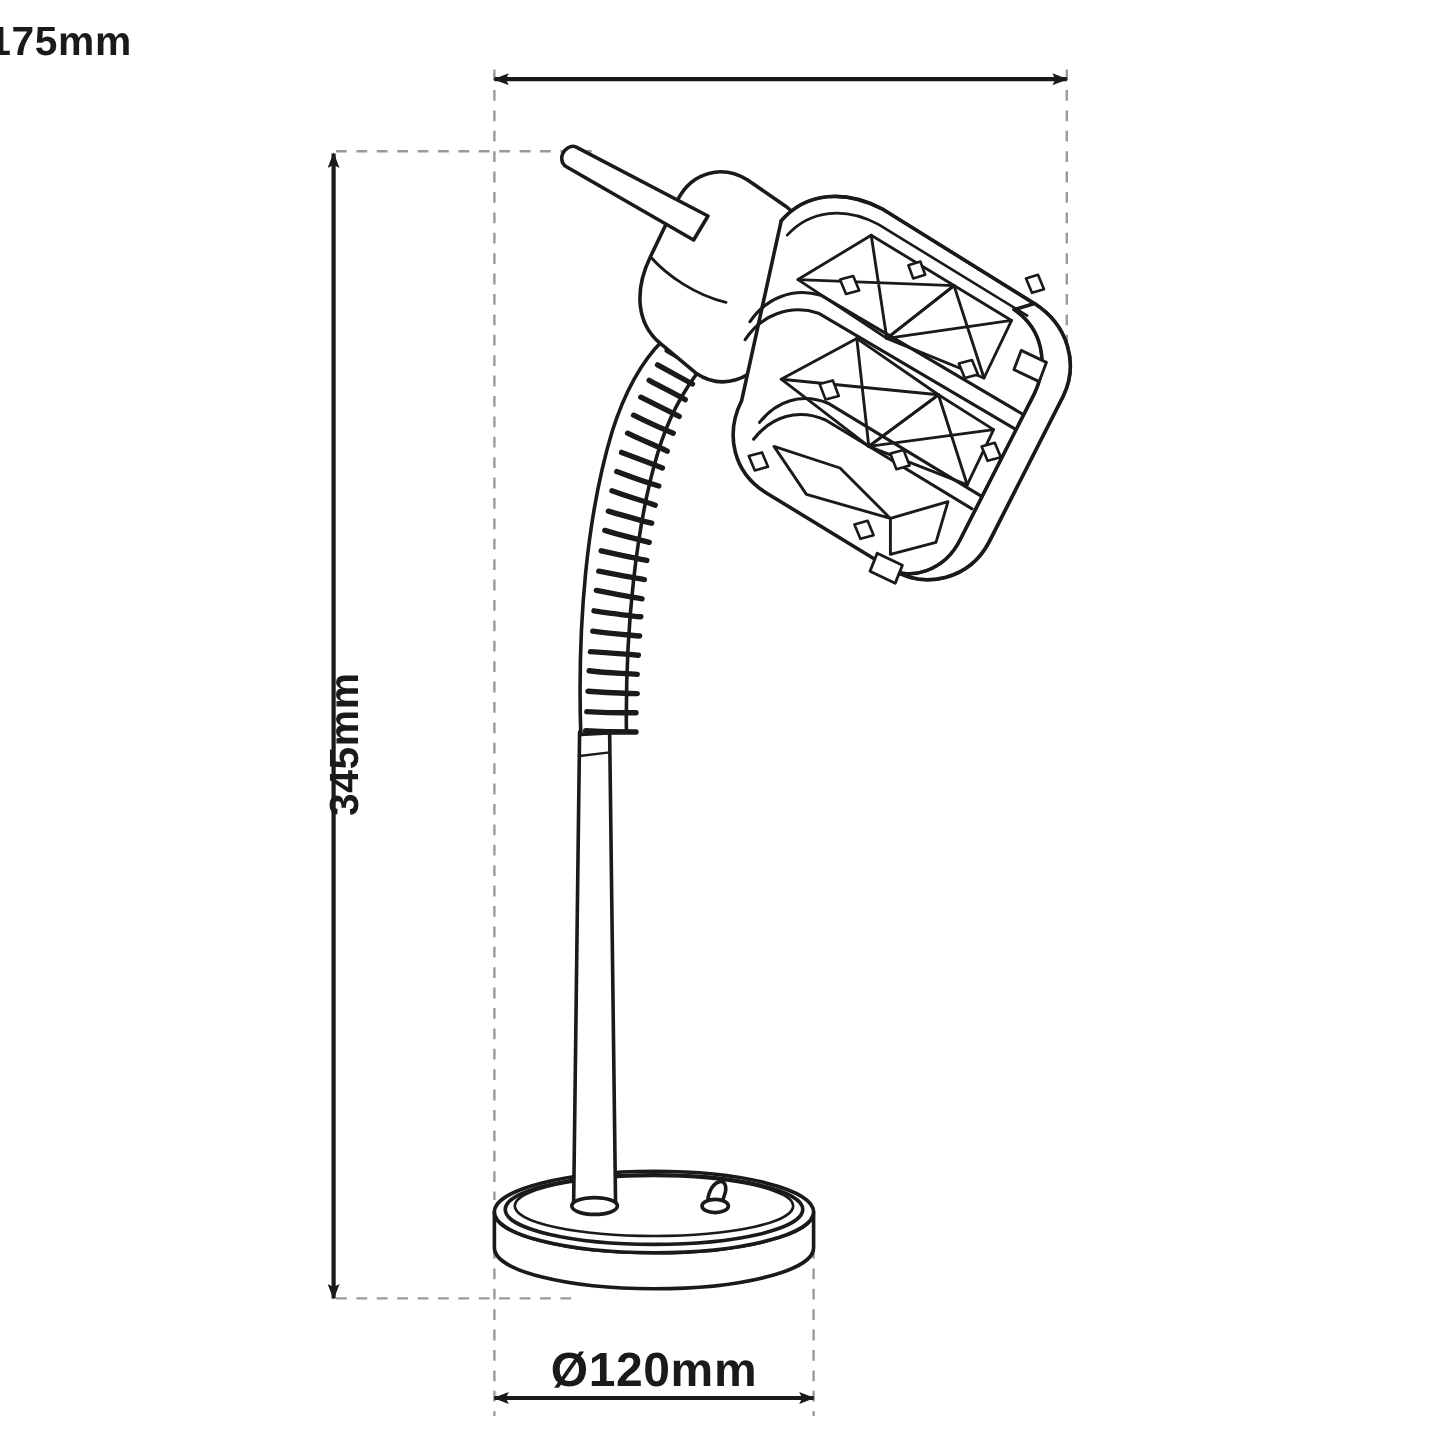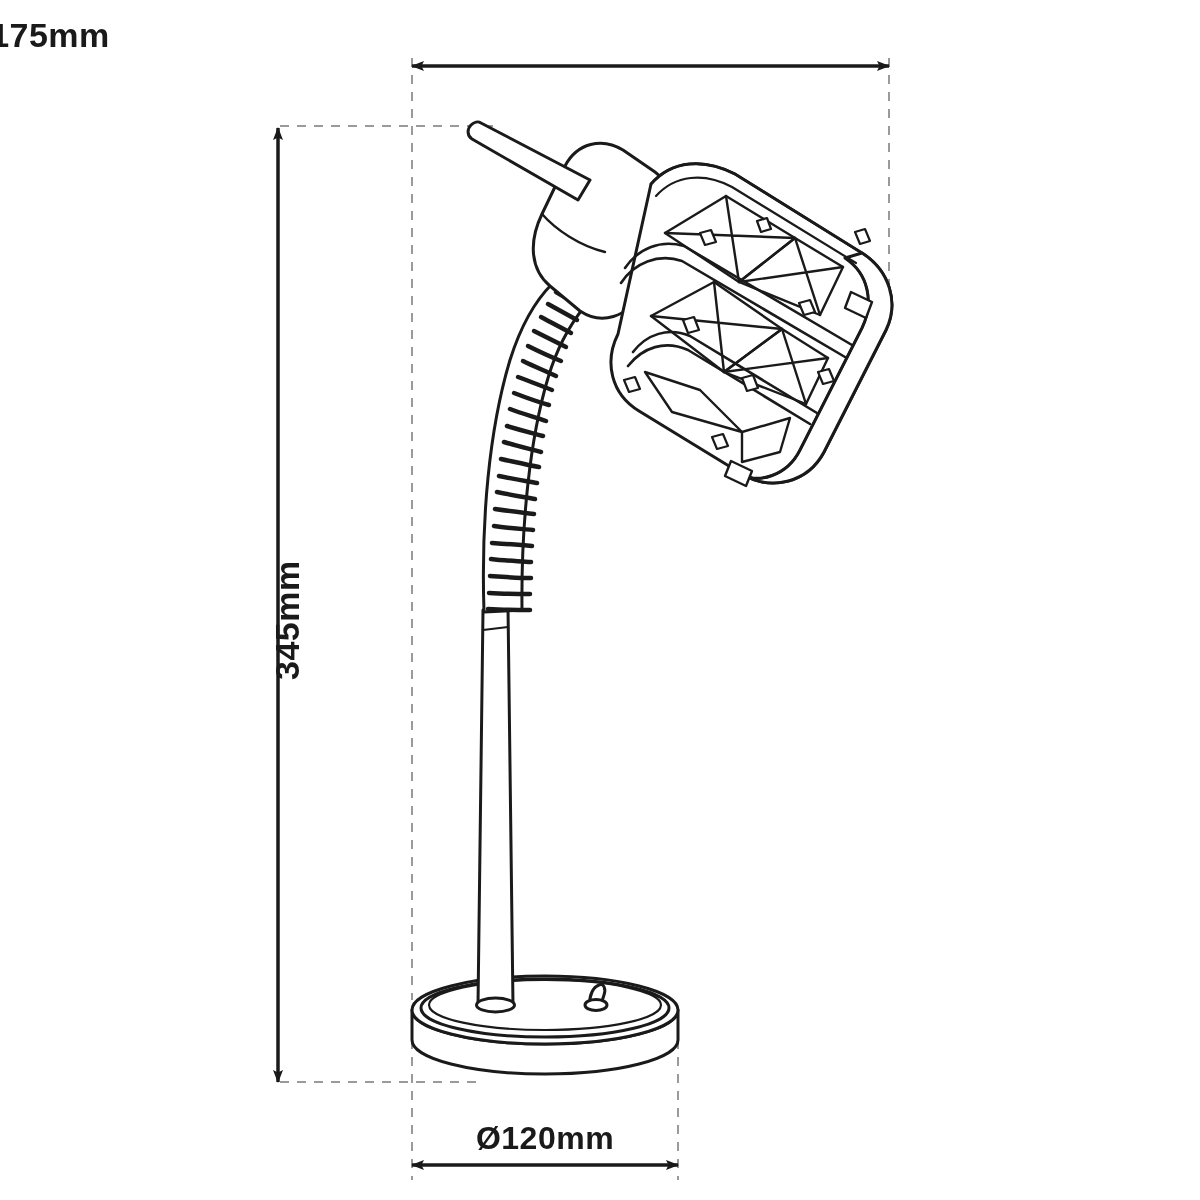--- a/index.html
+++ b/index.html
@@ -48,21 +48,21 @@
     top: 0px;
     font-size: 34px;
     transform-origin: left top;
     transform: translate(268px, 680px) rotate(-90deg);
   }
   #label-diameter {
     left: 412px;
     top: 1120px;
     width: 266px;
     text-align: center;
-    font-size: 32px;
+    font-size: 40px;
   }
 </style>
 </head>
 <body>
 
 <div id="canvas">
 
   <svg id="drawing" viewBox="0 0 1200 1200">
     <defs>
       <marker id="arrowStart" markerWidth="14" markerHeight="10" refX="1" refY="5" orient="auto" markerUnits="userSpaceOnUse">

